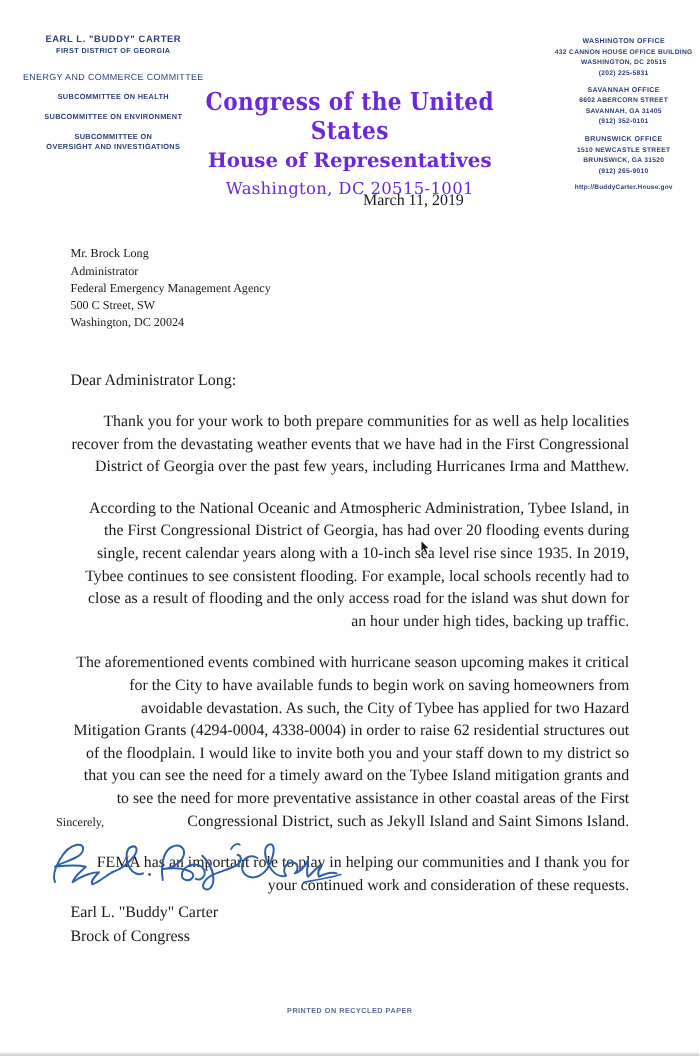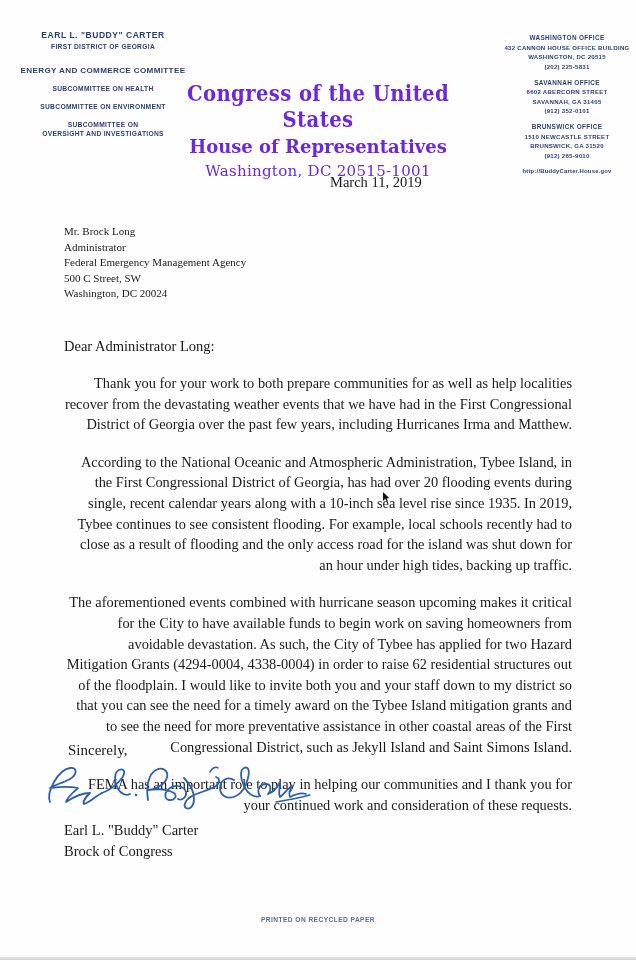--- a/index.html
+++ b/index.html
@@ -49,21 +49,21 @@
   .lh-district {
     font-size: 6.6px;
     letter-spacing: 0.35px;
     font-weight: 700;
     margin-top: 3px;
     white-space: nowrap;
   }
   .lh-committee {
     font-size: 8.1px;
     letter-spacing: 0.35px;
-    font-weight: 700;
+    font-weight: 400;
     margin-top: 16px;
     white-space: nowrap;
   }
   .lh-sub {
     font-size: 6.7px;
     letter-spacing: 0.3px;
     font-weight: 700;
     margin-top: 9px;
     line-height: 1.35;
   }
@@ -164,23 +164,23 @@
     font-size: 14.4px;
     line-height: 1.43;
     text-align: right;
   }
   .body-text p {
     margin: 0 0 17px 0;
   }
 
   .closing {
     position: absolute;
-    left: 68px;
+    left: 51px;
     top: 742px;
-    font-size: 15px;
+    font-size: 11px;
   }
 
   .signature {
     position: absolute;
     left: 44px;
     top: 762px;
     width: 270px;
     height: 52px;
     color: #2f5fa8;
   }

